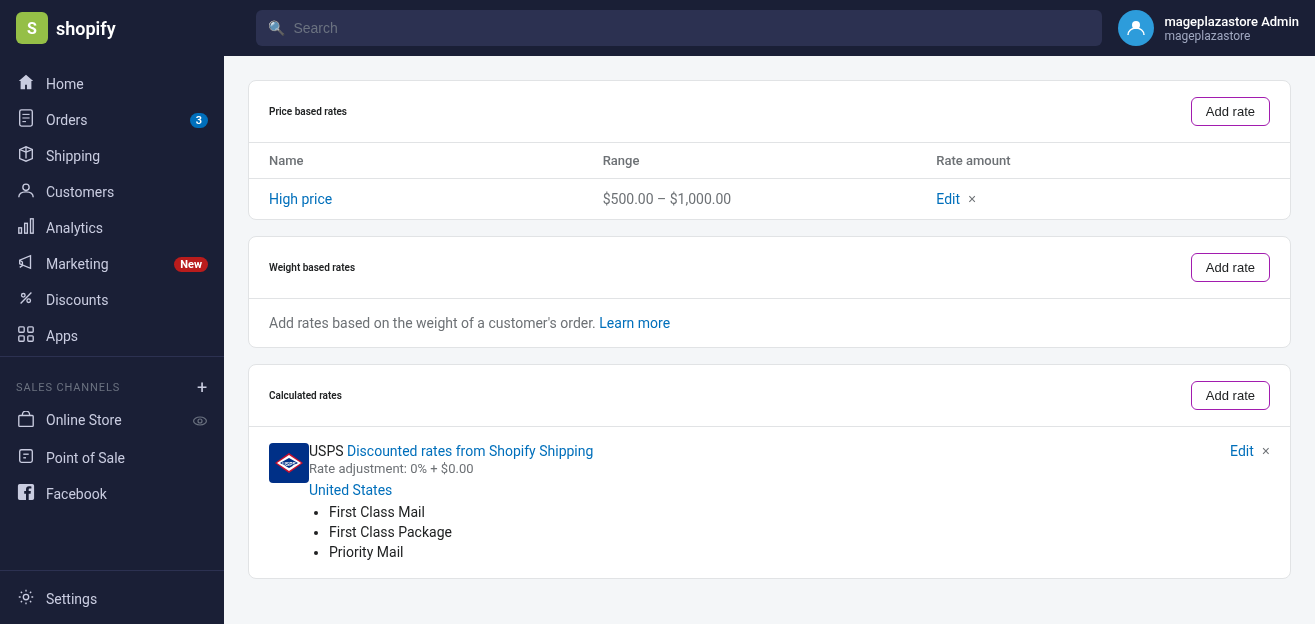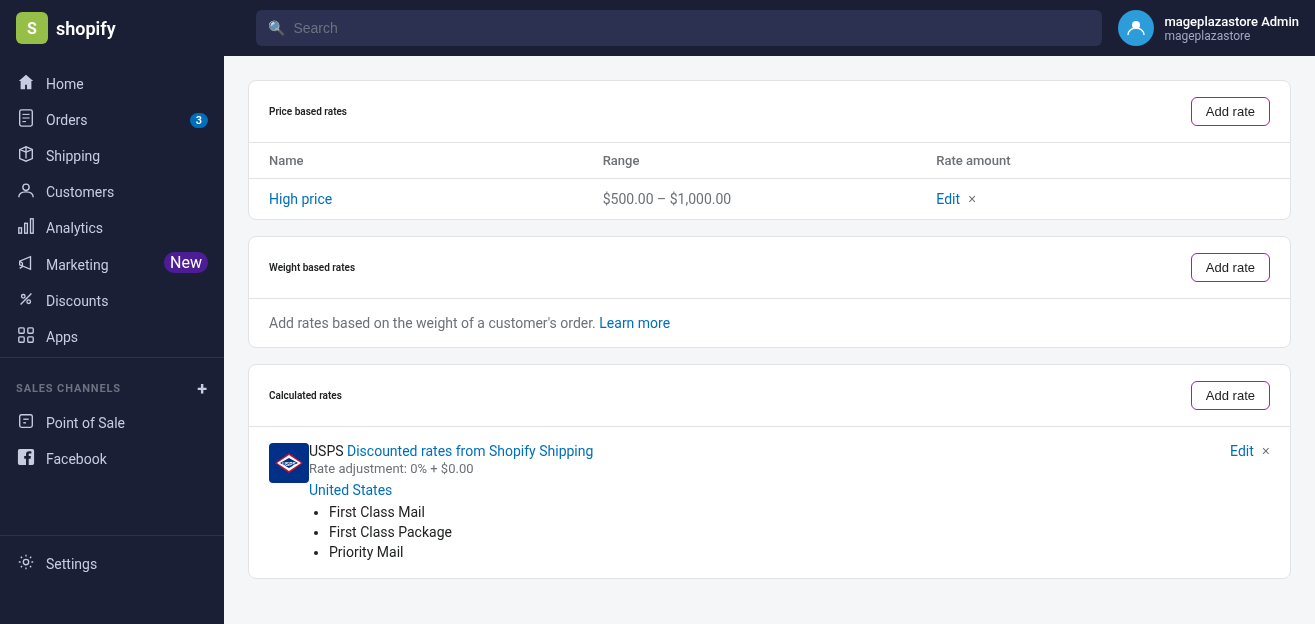--- a/index.html
+++ b/index.html
@@ -45,25 +45,25 @@
       display: flex; align-items: flex-end; gap: 10px; padding: 8px 16px;
       color: #c9cce0; font-size: 14px; cursor: pointer; position: relative;
     }
     .sidebar-icon { width: 20px; height: 20px; display: flex; align-items: center; justify-content: center; flex-shrink: 0; }
     .sidebar-label { flex: 1; }
     .badge {
       background: #006fbb; color: white; border-radius: 10px; font-size: 11px;
       padding: 1px 6px; font-weight: 600;
     }
     .badge-new {
-      background: #4c1d95; color: white; border-radius: 10px; font-size: 16px;
-      padding: 1px 6px; font-weight: 400;
+      background: #b91c1c; color: white; border-radius: 10px; font-size: 11px;
+      padding: 1px 6px; font-weight: 700;
     }
     .sidebar-section-header {
-      color: #6b7280; font-size: 11px; font-weight: 700; letter-spacing: 0.08em;
+      color: #6b7280; font-size: 11px; font-weight: 400; letter-spacing: 0.08em;
       padding: 16px 16px 4px; display: flex; align-items: center; justify-content: space-between;
     }
     .sidebar-divider { border: none; border-top: 1px solid #2c3151; margin: 4px 0; }
     .online-store-row {
       display: flex; align-items: center; gap: 10px; padding: 8px 16px;
       color: #c9cce0; font-size: 14px; cursor: pointer;
     }
     .online-store-row .flex1 { flex: 1; }
     .eye-icon { color: #6b7280; font-size: 14px; }
 
@@ -247,20 +247,35 @@
     <span class="sidebar-label">Apps</span>
   </div>
 
   <hr class="sidebar-divider">
 
   <div class="sidebar-section-header">
     <span>SALES CHANNELS</span>
     <span style="cursor:pointer; color:#c9cce0; font-size:18px;">+</span>
   </div>
 
+  <div class="online-store-row">
+    <span class="sidebar-icon">
+      <svg width="18" height="18" viewBox="0 0 20 20" fill="none" stroke="#c9cce0" stroke-width="1.5">
+          <rect x="2" y="5" width="16" height="12" rx="1"></rect>
+          <path d="M6 5V4a4 4 0 018 0v1"></path>
+        </svg>
+    </span>
+    <span class="flex1">Online Store</span>
+    <span class="eye-icon">
+      <svg width="16" height="16" viewBox="0 0 20 20" fill="none" stroke="#6b7280" stroke-width="1.5">
+          <ellipse cx="10" cy="10" rx="8" ry="5"></ellipse>
+          <circle cx="10" cy="10" r="2.5"></circle>
+        </svg>
+    </span>
+  </div>
 
   <div class="sidebar-item">
     <span class="sidebar-icon">
       <svg width="18" height="18" viewBox="0 0 20 20" fill="none" stroke="#c9cce0" stroke-width="1.5">
           <rect x="3" y="3" width="14" height="14" rx="2"></rect>
           <line x1="7" y1="8" x2="13" y2="8"></line>
           <line x1="7" y1="12" x2="10" y2="12"></line>
         </svg>
     </span>
     <span class="sidebar-label">Point of Sale</span>

